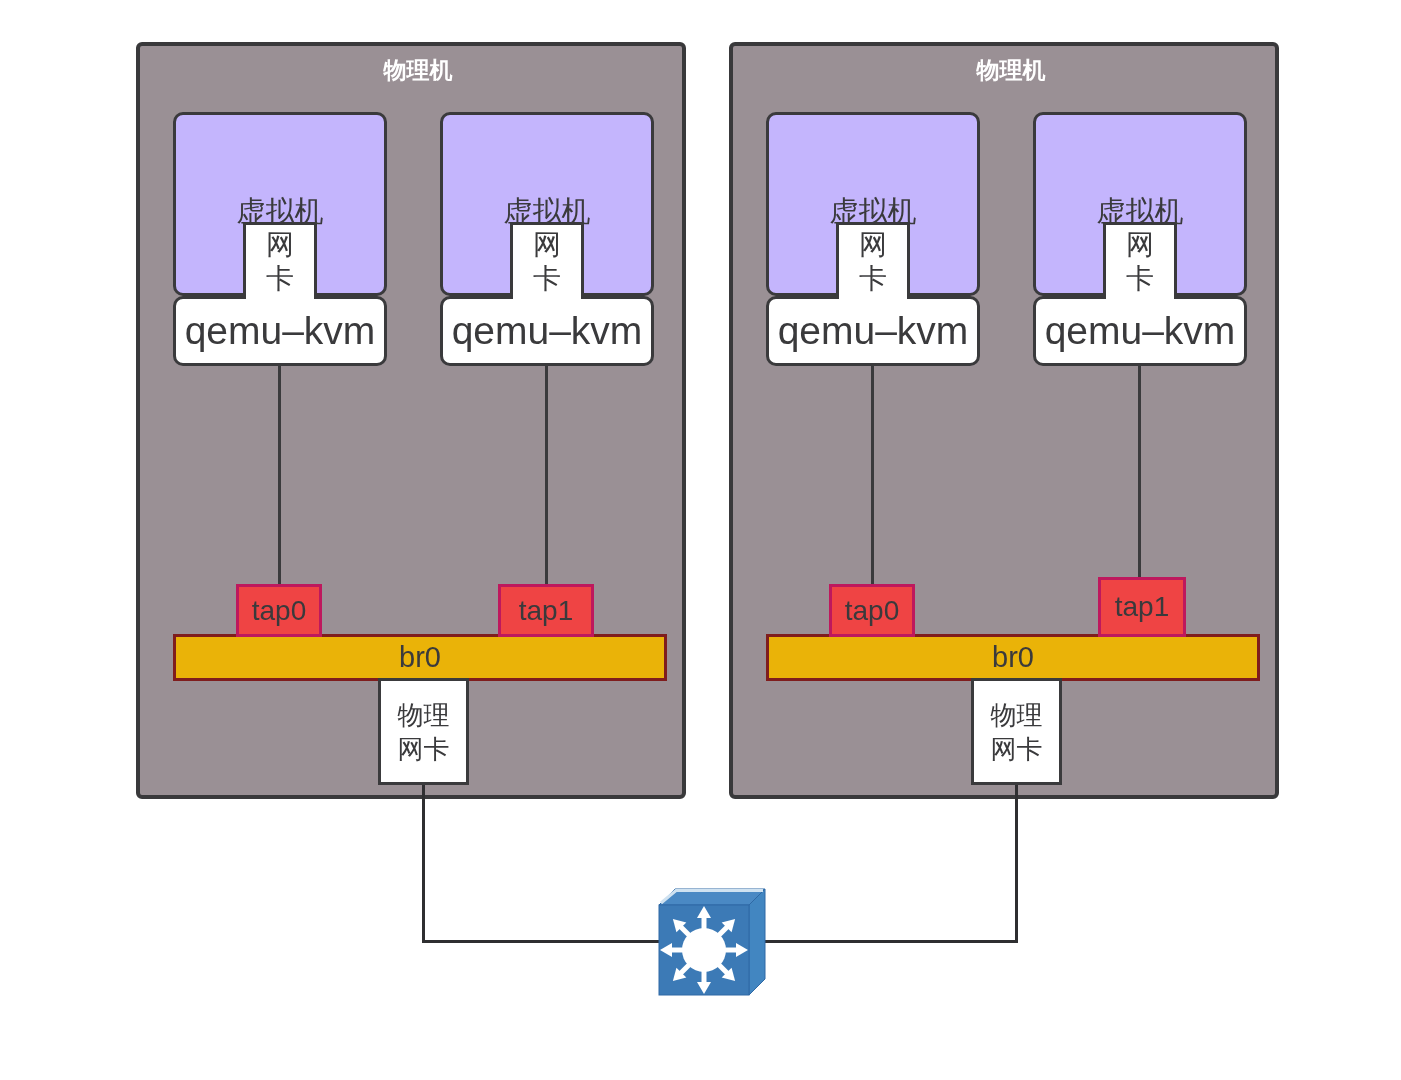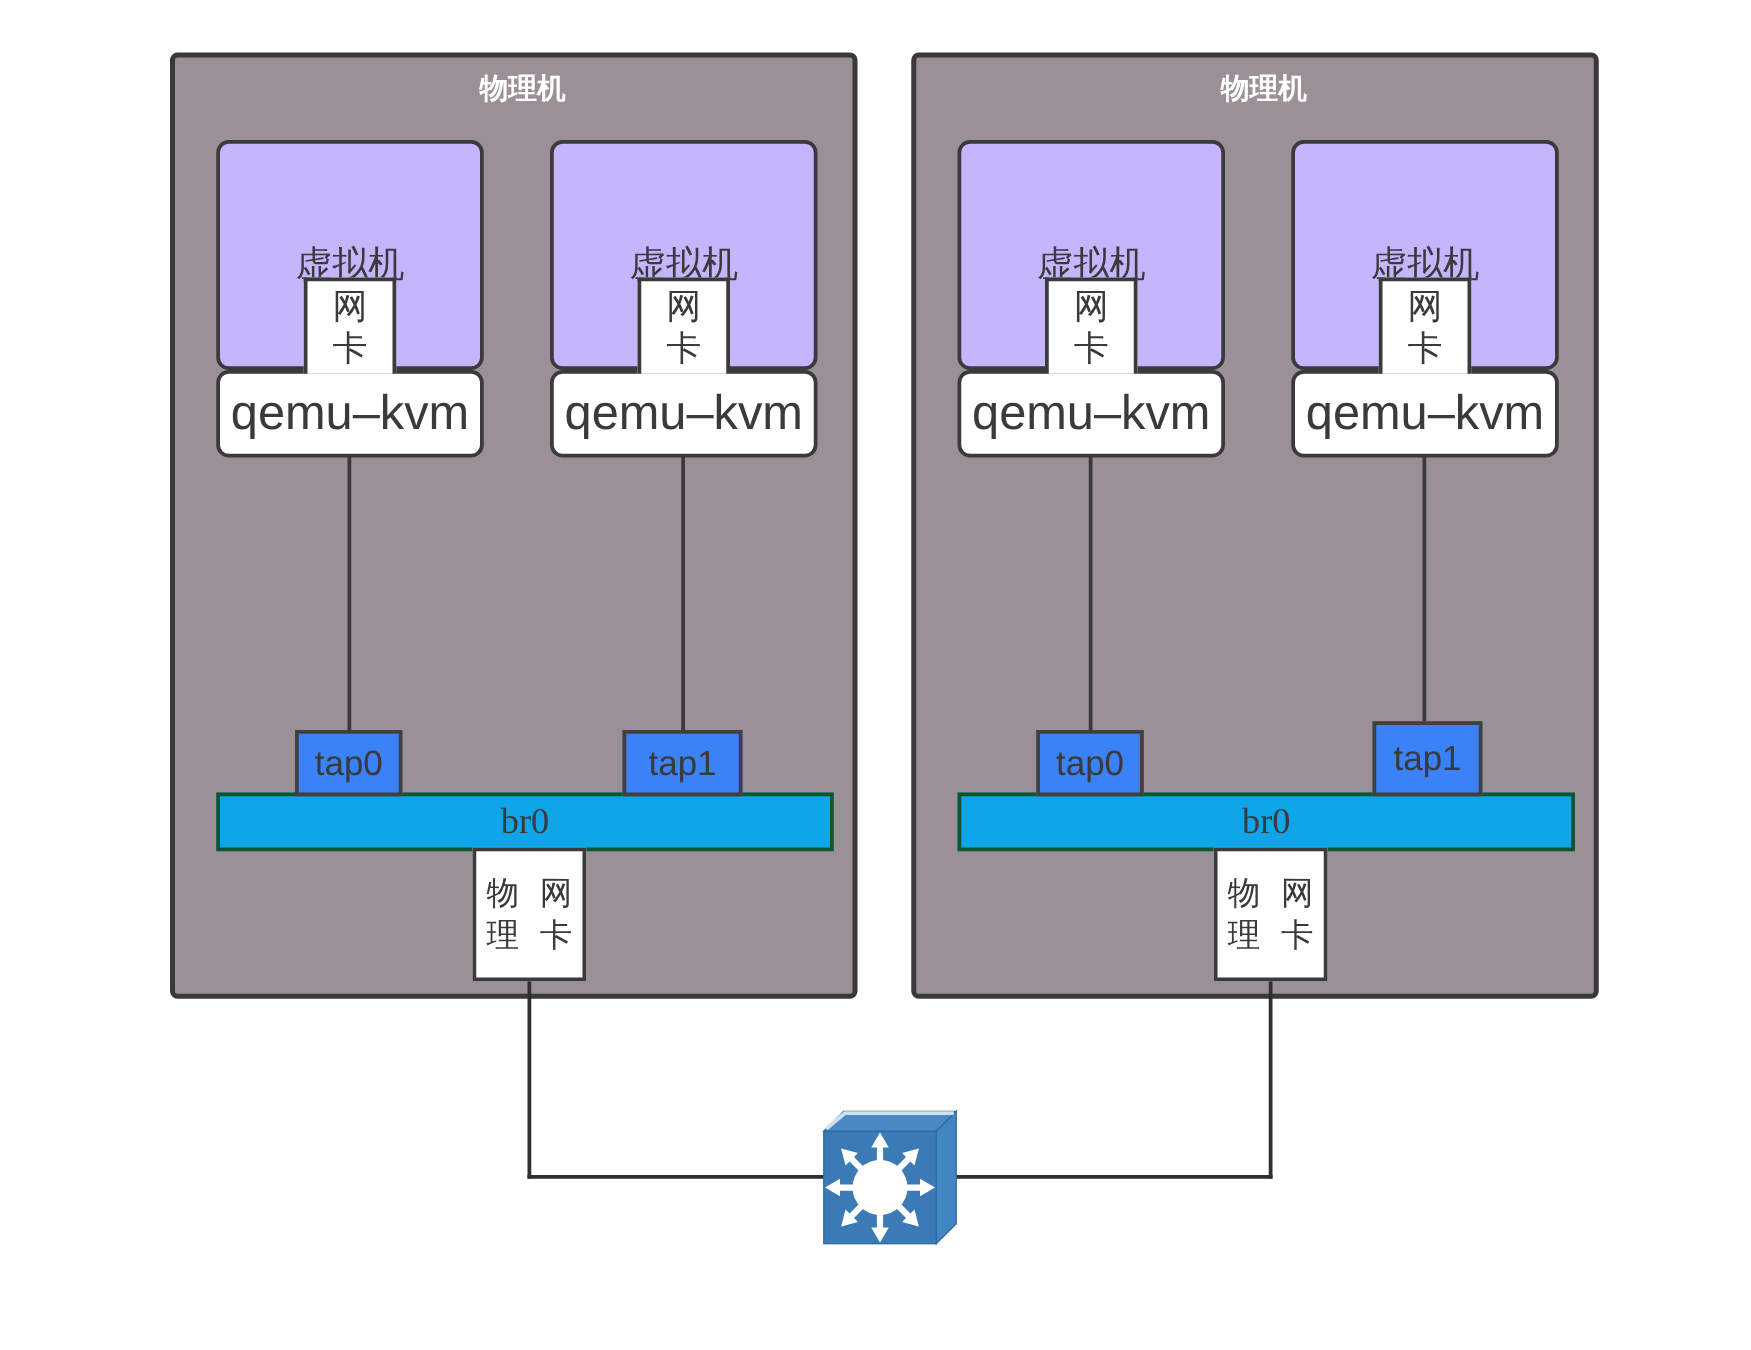--- a/index.html
+++ b/index.html
@@ -30,34 +30,34 @@
   .nic-b{left:370px;}
   
   .qemu{position:absolute;top:250px;width:214px;height:70px;background:#ffffff;
         border:3px solid #3a3a3c;border-radius:10px;z-index:2;
         display:flex;align-items:center;justify-content:center;font-size:39px;}
   
   .connector{position:absolute;top:318px;width:3px;height:224px;background:#3a3a3c;z-index:0;}
   .conn-a{left:138px;}
   .conn-b{left:405px;}
   
-  .tap{position:absolute;top:538px;height:53px;background:#3b82f6;border:3px solid #404040;
+  .tap{position:absolute;top:538px;height:53px;background:#ef4444;border:3px solid #be185d;
        z-index:2;display:flex;align-items:center;justify-content:center;font-size:28px;}
   .tap-a{left:96px;width:86px;}
   .tap-b{left:358px;width:96px;}
   .m2 .tap-b{left:365px;width:88px;top:531px;height:60px;}
   
-  .bridge{position:absolute;left:33px;top:588px;width:494px;height:47px;background:#0ea5e9;
-          border:3px solid #14532d;z-index:1;
-          display:flex;align-items:center;justify-content:center;font-size:29px;font-family:Liberation Serif, serif;}
+  .bridge{position:absolute;left:33px;top:588px;width:494px;height:47px;background:#eab308;
+          border:3px solid #7f1d1d;z-index:1;
+          display:flex;align-items:center;justify-content:center;font-size:29px;}
   
   .pnic{position:absolute;left:238px;top:632px;width:91px;height:107px;background:#ffffff;
         border:3px solid #3a3a3c;z-index:2;
-        display:flex;align-items:center;justify-content:center;
-        font-size:26px;line-height:34px;text-align:center;font-family:Liberation Serif, serif;}
+        display:flex;flex-direction:column;align-items:center;justify-content:center;
+        font-size:26px;line-height:34px;text-align:center;}
   
   .wire{position:absolute;background:#2f2f31;z-index:0;}
   .wire-v-left{left:422px;top:783px;width:3px;height:160px;}
   .wire-h-left{left:422px;top:940px;width:238px;height:3px;}
   .wire-v-right{left:1015px;top:783px;width:3px;height:160px;}
   .wire-h-right{left:760px;top:940px;width:258px;height:3px;}
   
   .switch-icon{position:absolute;left:654px;top:884px;width:114px;height:114px;z-index:2;}
   .switch-label{position:absolute;left:562px;top:1006px;width:300px;text-align:center;
                 font-size:27px;color:#333335;}

